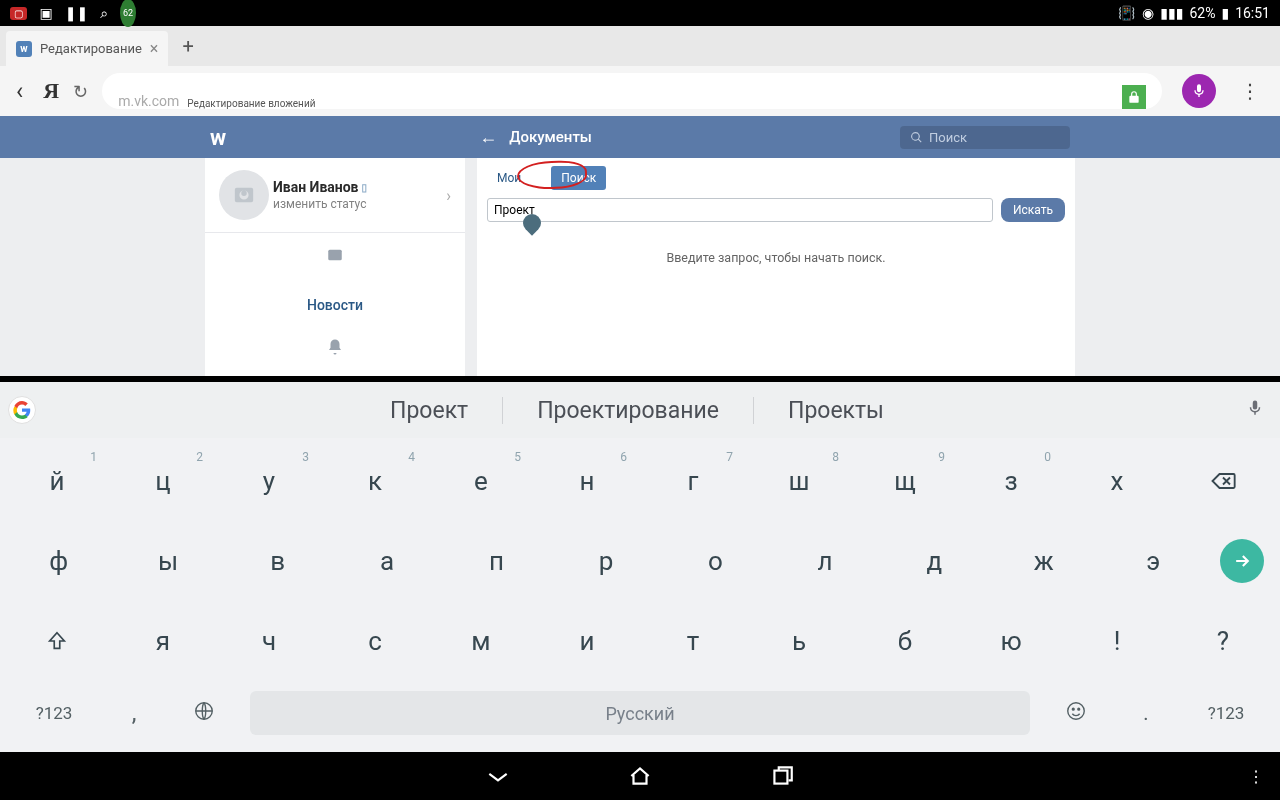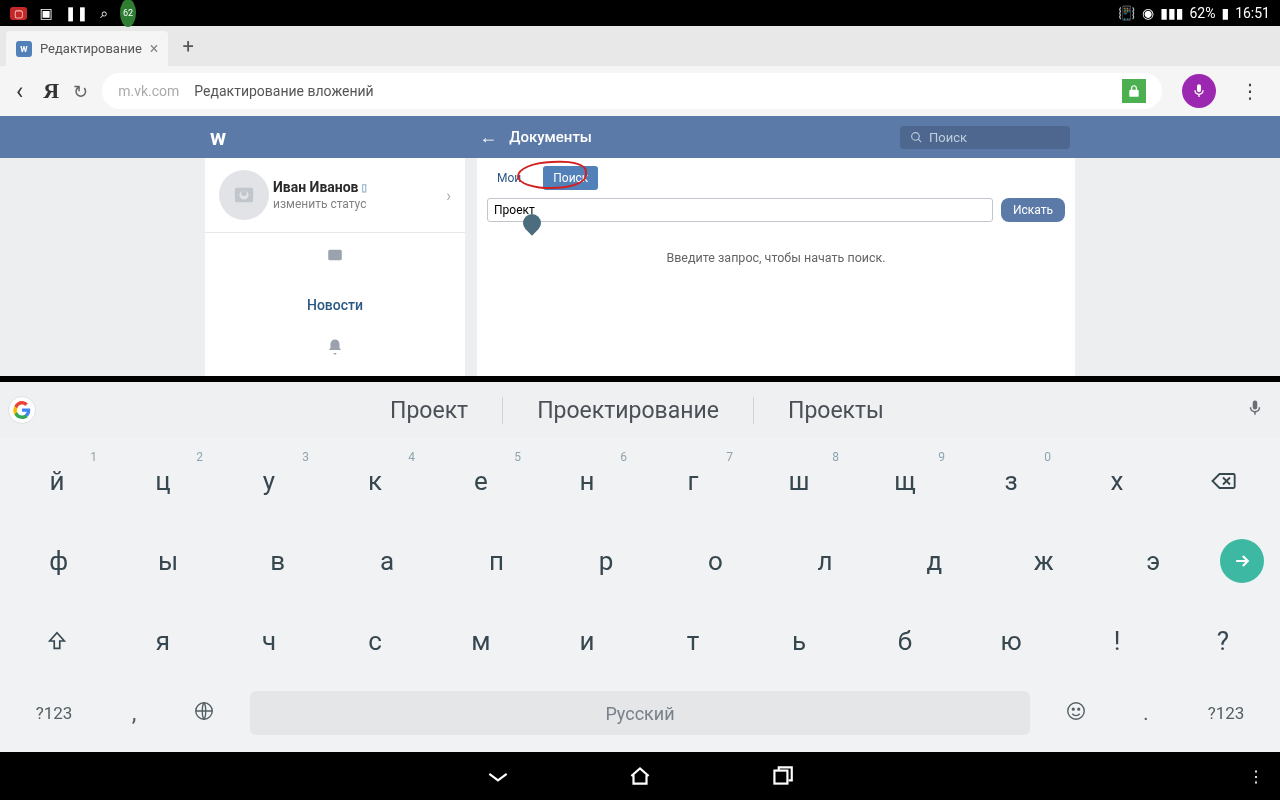--- a/index.html
+++ b/index.html
@@ -17,23 +17,23 @@
 .tab { background: #f5f5f5; padding: 8px 10px; display: flex; align-items: center; gap: 8px; border-radius: 4px 4px 0 0; max-width: 170px; font-size: 13px; color: #555; }
 .tab-favicon { width: 16px; height: 16px; background: #5181b8; border-radius: 3px; display: flex; align-items: center; justify-content: center; color: #fff; font-size: 10px; font-weight: bold; }
 .tab-title { white-space: nowrap; overflow: hidden; text-overflow: ellipsis; flex: 1; }
 .tab-close { color: #888; font-size: 16px; cursor: pointer; }
 .new-tab { padding: 8px 14px; font-size: 20px; color: #555; }
 
 .browser-bar { height: 50px; background: #f5f5f5; display: flex; align-items: center; padding: 0 10px; gap: 14px; }
 .nav-back { font-size: 24px; color: #333; padding: 0 6px; }
 .yandex-logo { font-size: 22px; font-weight: bold; color: #333; font-family: Georgia, serif; }
 .reload { font-size: 18px; color: #666; }
-.url-bar { flex: 1; background: #fff; border-radius: 20px; height: 36px; display: flex; align-items: center; padding: 0 16px; gap: 15px; margin-right: 6px; }
+.url-bar { flex: 1; background: #fff; border-radius: 20px; height: 36px; display: flex; align-items: flex-end; padding: 0 16px; gap: 8px; margin-right: 6px; }
 .url-domain { color: #aaa; font-size: 14px; }
-.url-title { color: #555; font-size: 14px; }
+.url-title { color: #555; font-size: 10px; }
 .url-lock { margin-left: auto; width: 24px; height: 24px; background: #4caf50; display: flex; align-items: center; justify-content: center; }
 .voice-btn { width: 34px; height: 34px; border-radius: 50%; background: #9c27b0; display: flex; align-items: center; justify-content: center; }
 .browser-menu { font-size: 20px; color: #444; padding: 0 10px; }
 
 
 .page { background: #edeef0; height: 260px; overflow: hidden; }
 
 
 .vk-header { height: 42px; background: #5b7aa8; display: flex; align-items: center; padding: 0 14px; position: relative; }
 .vk-header-inner { width: 860px; margin: 0 auto; display: flex; align-items: center; position: relative; }
@@ -52,21 +52,21 @@
 .vk-profile-info { flex: 1; }
 .vk-profile-name { font-size: 14px; font-weight: bold; color: #2a2a2a; display: flex; align-items: center; gap: 3px; }
 .vk-mobile-badge { font-size: 10px; color: #8fadc8; }
 .vk-profile-status { font-size: 12px; color: #828282; margin-top: 2px; }
 .vk-profile-arrow { color: #aaa; font-size: 16px; }
 .vk-nav-item { padding: 12px 16px; display: flex; align-items: center; gap: 32px; color: #2a5885; font-size: 14px; font-weight: 500; flex-direction: column; }
 .vk-nav-icon { width: 20px; height: 20px; display: flex; align-items: center; justify-content: center; color: #99a2ad; }
 
 
 .vk-main { flex: 1; background: #fff; margin-left: 12px; }
-.vk-tabs { display: flex; padding: 8px 10px 2px; gap: 12px; align-items: center; position: relative; text-align: right; }
+.vk-tabs { display: flex; padding: 8px 10px 2px; gap: 20px; align-items: center; position: relative; text-align: right; }
 .vk-tab { padding: 5px 10px; font-size: 12px; color: #2a5885; border-radius: 3px; cursor: pointer; }
 .vk-tab.active { background: #5181b8; color: #fff; }
 .hand-circle { position: absolute; border: 2px solid #d32020; border-radius: 50% 40% 45% 50%; width: 70px; height: 28px; top: 3px; left: 40px; pointer-events: none; transform: rotate(-2deg); }
 .vk-search-row { padding: 6px 10px 4px; display: flex; gap: 8px; align-items: center; position: relative; }
 .vk-search-input { flex: 1; border: 1px solid #c0c6cc; border-radius: 3px; padding: 4px 6px; font-size: 12px; outline: 0; }
 .vk-search-btn { background: #5b7aa8; color: #fff; border: 0; border-radius: 8px; padding: 5px 12px; font-size: 12px; cursor: pointer; }
 .text-handle { position: absolute; left: 46px; top: 22px; width: 18px; height: 18px; background: #4c6d7d; border-radius: 50% 50% 50% 0; transform: rotate(-45deg); }
 .vk-hint { text-align: center; padding: 24px 0 36px; font-size: 12.5px; color: #656565; }
 
 

